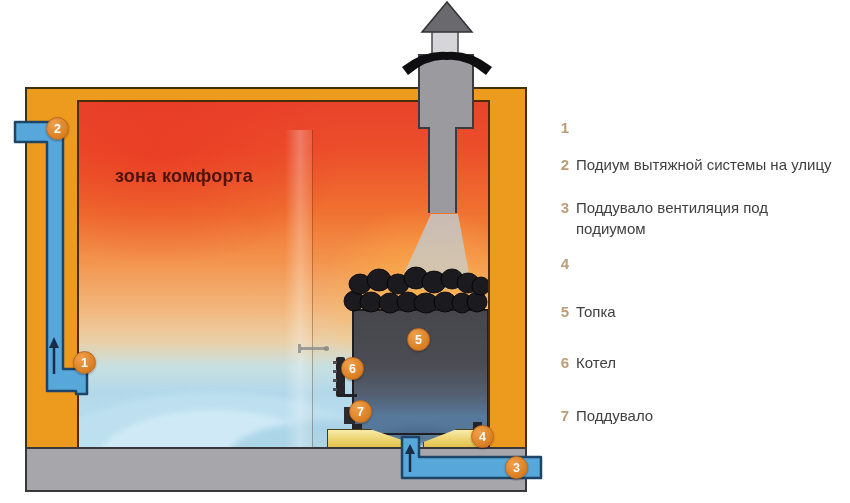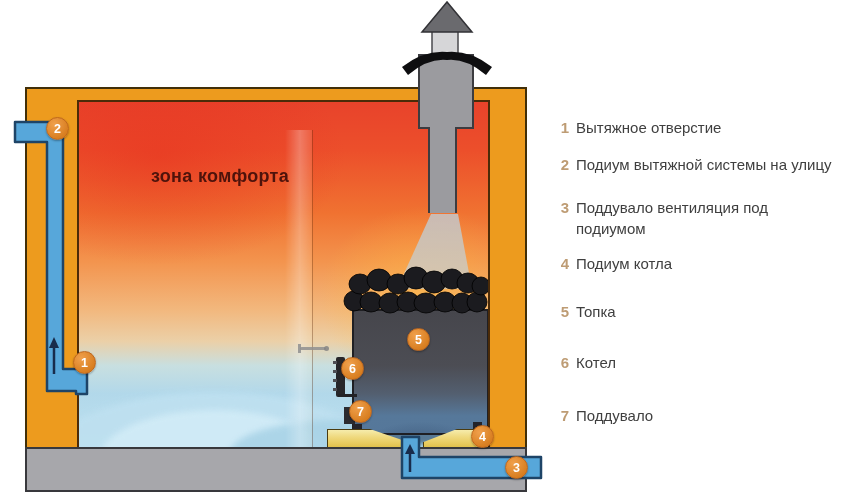--- a/index.html
+++ b/index.html
@@ -25,21 +25,21 @@
 
   
   .door-band{left:206px;top:28px;width:27px;height:319px;
     background:linear-gradient(90deg,rgba(255,255,255,0) 0%,rgba(255,255,255,.28) 55%,rgba(255,240,210,.12) 100%);
     border-right:1.5px solid rgba(90,40,10,.35);}
   .door-handle{left:221px;top:245px;width:26px;height:3px;background:#8F8F8F;opacity:.85;border-radius:2px;}
   .door-handle-knob{left:245px;top:244px;width:5px;height:5px;background:#848484;border-radius:50%;opacity:.85;}
   .door-handle-base{left:219px;top:242px;width:3px;height:9px;background:#8F8F8F;opacity:.85;}
 
   
-  .zone-label{left:36px;top:64px;font-size:18px;font-weight:bold;color:#4E130B;letter-spacing:.3px;margin-left:36px;}
+  .zone-label{left:36px;top:64px;font-size:18px;font-weight:bold;color:#4E130B;letter-spacing:.3px;}
 
   
   .plume{left:318px;top:112px;width:75px;height:75px;
     background:linear-gradient(180deg,#C4C4C6 0%,#CFC9BC 75%,#C9BFA9 100%);
     clip-path:polygon(34px 0,61px 0,75px 75px,0 75px);opacity:.88;filter:blur(.5px);}
 
   
   .stove{left:273px;top:207px;width:133px;height:122px;border:2px solid #1F1F23;
     background:
       radial-gradient(ellipse 90px 40px at 50% 112%, rgba(62,89,122,.9), rgba(62,89,122,0) 65%),
@@ -162,34 +162,32 @@
   <div class="badge" style="left:46px;top:117px;">2</div>
   <div class="badge" style="left:505px;top:456px;">3</div>
   <div class="badge" style="left:471px;top:425px;">4</div>
   <div class="badge" style="left:407px;top:328px;">5</div>
   <div class="badge" style="left:341px;top:357px;">6</div>
   <div class="badge" style="left:349px;top:400px;">7</div>
 
   <div class="abs legend">
     <div class="legend-item li-1">
       <span class="num">1</span>
-      <span class="txt">Вытяжное отверстие</span>
     </div>
     <div class="legend-item li-2">
       <span class="num">2</span>
       <span class="txt">Подиум вытяжной системы на улицу</span>
     </div>
     <div class="legend-item li-3">
       <span class="num">3</span>
       <span class="txt">Поддувало вентиляция под
 подиумом</span>
     </div>
     <div class="legend-item li-4">
       <span class="num">4</span>
-      <span class="txt">Подиум котла</span>
     </div>
     <div class="legend-item li-5">
       <span class="num">5</span>
       <span class="txt">Топка</span>
     </div>
     <div class="legend-item li-6">
       <span class="num">6</span>
       <span class="txt">Котел</span>
     </div>
     <div class="legend-item li-7">

